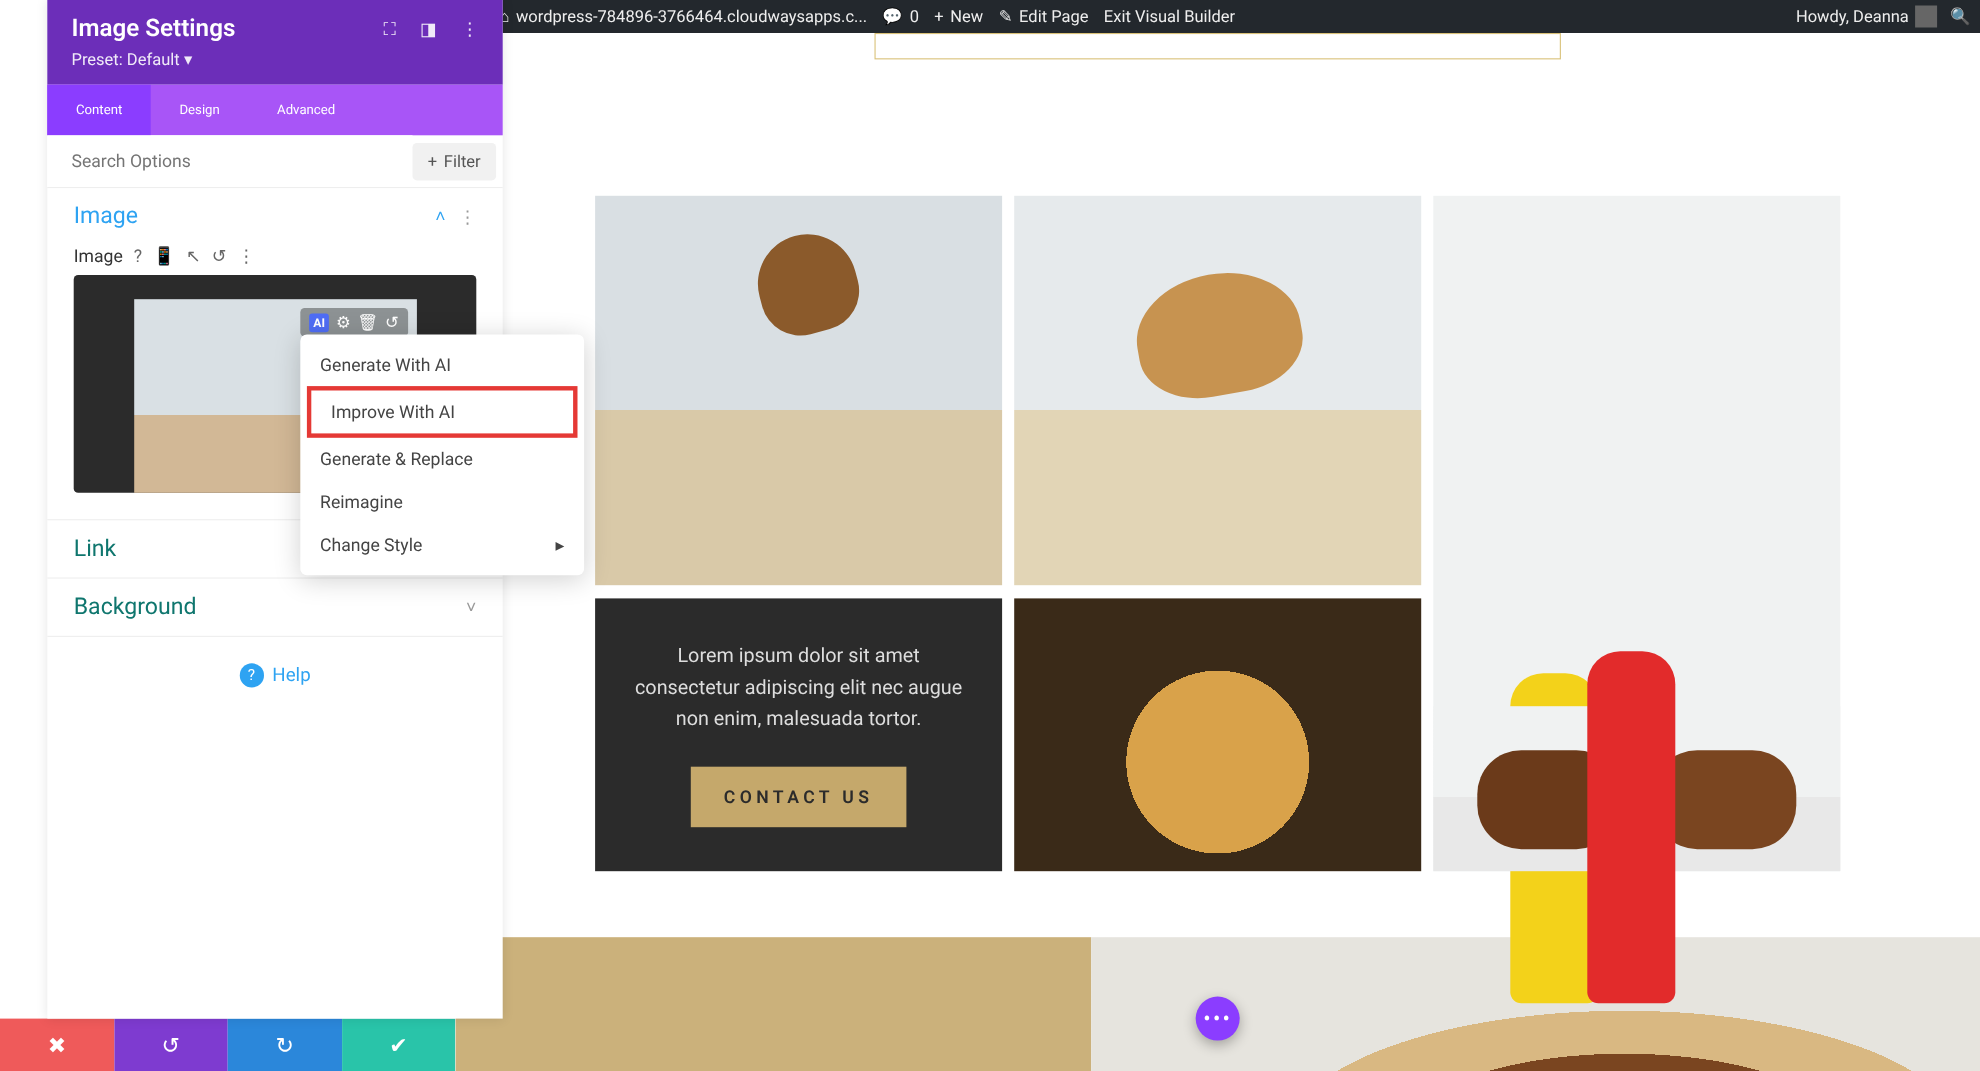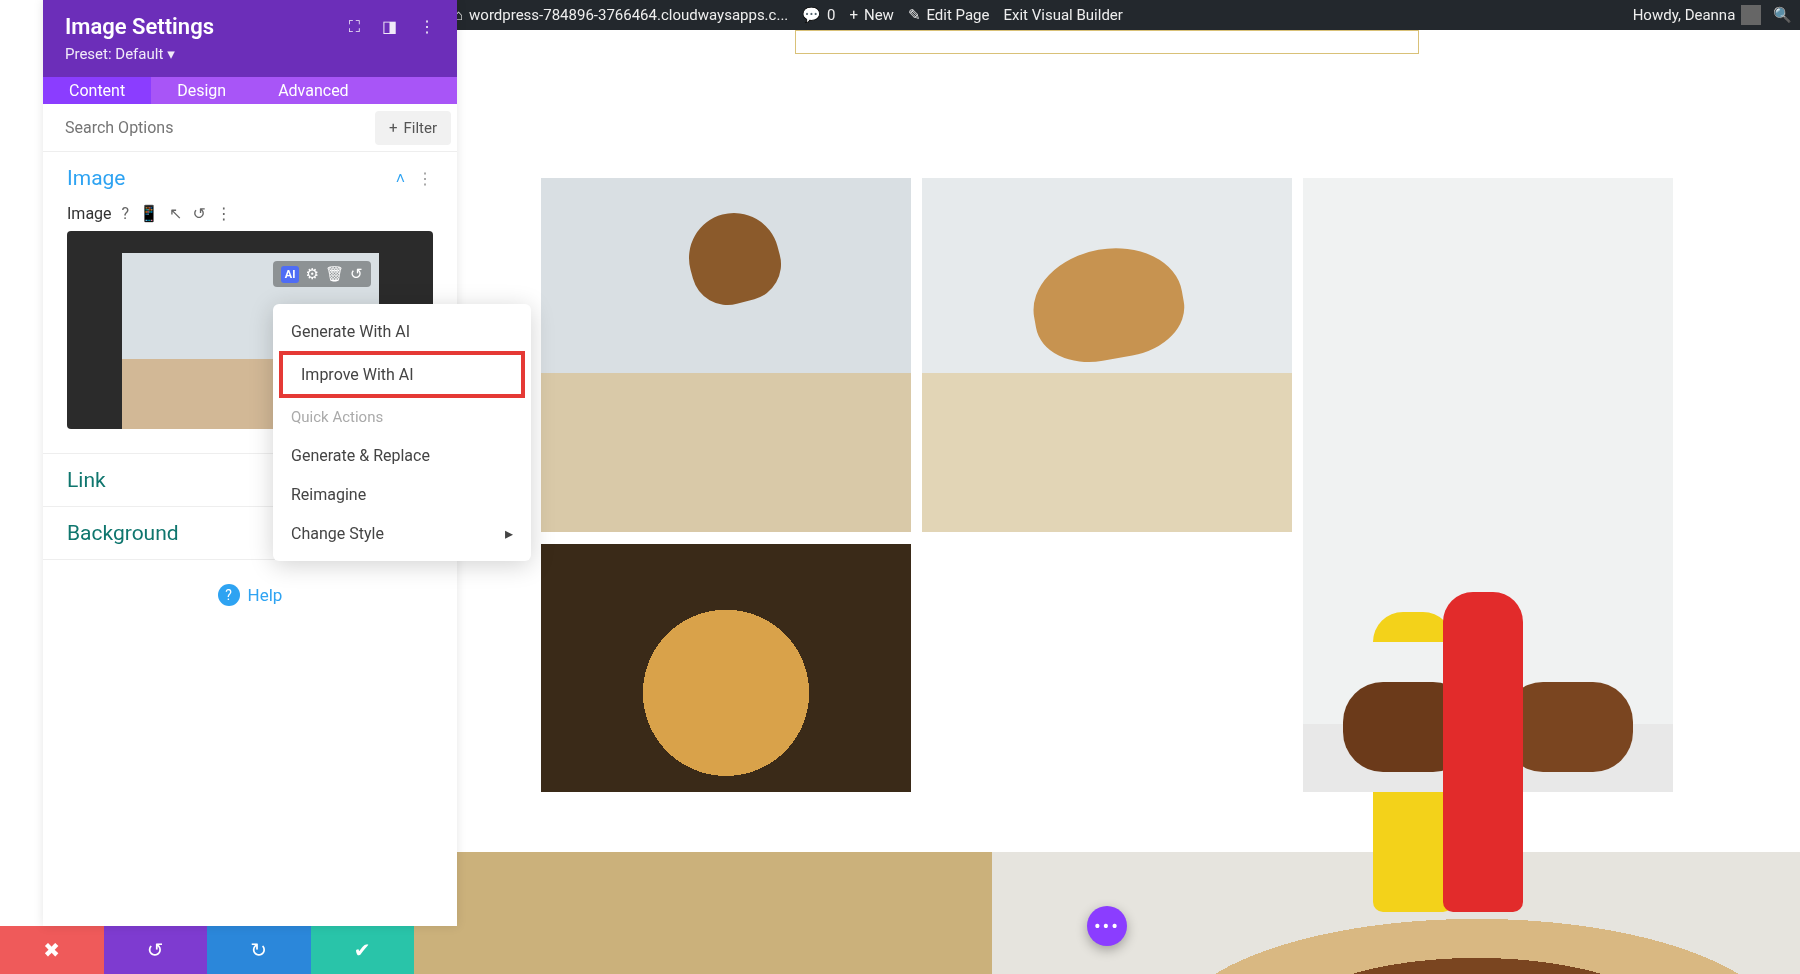--- a/index.html
+++ b/index.html
@@ -16,21 +16,21 @@
     
     .sidebar { position: absolute; top: 0; left: 0; width: 414px; bottom: 48px; background: #fff; display: flex; flex-direction: column; box-shadow: 0 0 10px rgba(0,0,0,0.1); z-index: 10; margin-left: 43px; }
     .sb-header { background: #6c2eb9; color: #fff; padding: 14px 22px 14px 22px; }
     .sb-header .title-row { display: flex; align-items: center; }
     .sb-header h2 { font-size: 22px; font-weight: 600; }
     .sb-header .hdr-icons { margin-left: auto; display: flex; gap: 22px; }
     .sb-header .hdr-icons span { cursor: pointer; opacity: 0.9; }
     .sb-header .preset { font-size: 15px; margin-top: 6px; opacity: 0.9; display: flex; align-items: center; gap: 4px; cursor: pointer; }
     
     .sb-tabs { display: flex; background: #a855f7; color: #fff; }
-    .sb-tabs .tab { padding: 4px 26px; font-size: 16px; cursor: pointer; }
+    .sb-tabs .tab { padding: 16px 26px; font-size: 12px; cursor: pointer; }
     .sb-tabs .tab.active { background: #8b3dff; }
     
     .search-row { display: flex; align-items: center; border-bottom: 1px solid #eee; }
     .search-row input { flex: 1; border: none; padding: 14px 22px; font-size: 16px; outline: none; color: #888; }
     .filter-btn { background: #f1f1f1; border: none; padding: 8px 14px; margin-right: 6px; border-radius: 4px; font-size: 15px; color: #555; cursor: pointer; display: flex; align-items: center; gap: 6px; }
     
     .section { border-bottom: 1px solid #eee; }
     .section-hdr { display: flex; align-items: center; padding: 14px 24px; cursor: pointer; }
     .section-hdr .label { font-size: 21px; color: #0f766e; }
     .section-hdr.open .label { color: #2ea3f2; }
@@ -168,21 +168,20 @@
 
   <div class="help-link">
     <span class="qicon">?</span>
     <span>Help</span>
   </div>
 </div>
 
 <div class="ai-dropdown">
   <div class="dd-item">Generate With AI</div>
   <div class="dd-item highlight">Improve With AI</div>
-  <div class="dd-header">Quick Actions</div>
   <div class="dd-item">Generate &amp; Replace</div>
   <div class="dd-item">Reimagine</div>
   <div class="dd-item dd-sub">
     <span>Change Style</span>
     <span>▸</span>
   </div>
 </div>
 
 <div class="bottom-bar">
   <div class="bb cancel">✖</div>
@@ -234,20 +233,24 @@
           <div class="g-img pretzel1"></div>
         </div>
       <div class="gcell">
           <div class="g-img pretzel2"></div>
         </div>
       <div class="gcell" style="height:614px;grid-row:span 2">
           <div class="g-img condiments" style="height:100%">
             <div class="dark-pretzels" style="position:absolute;bottom:0;left:0;right:0;height:150px"></div>
           </div>
         </div>
+      <div class="gcell row2 dark-card">
+        <p>Lorem ipsum dolor sit amet consectetur adipiscing elit nec augue non enim, malesuada tortor.</p>
+        <button class="cta-btn">CONTACT US</button>
+      </div>
       <div class="gcell row2">
           <div class="g-img tray-pretzel"></div>
         </div>
     </div>
     <div class="bottom-split">
       <div class="left"></div>
       <div class="right"></div>
     </div>
   </div>
   <div class="fab">•••</div>

